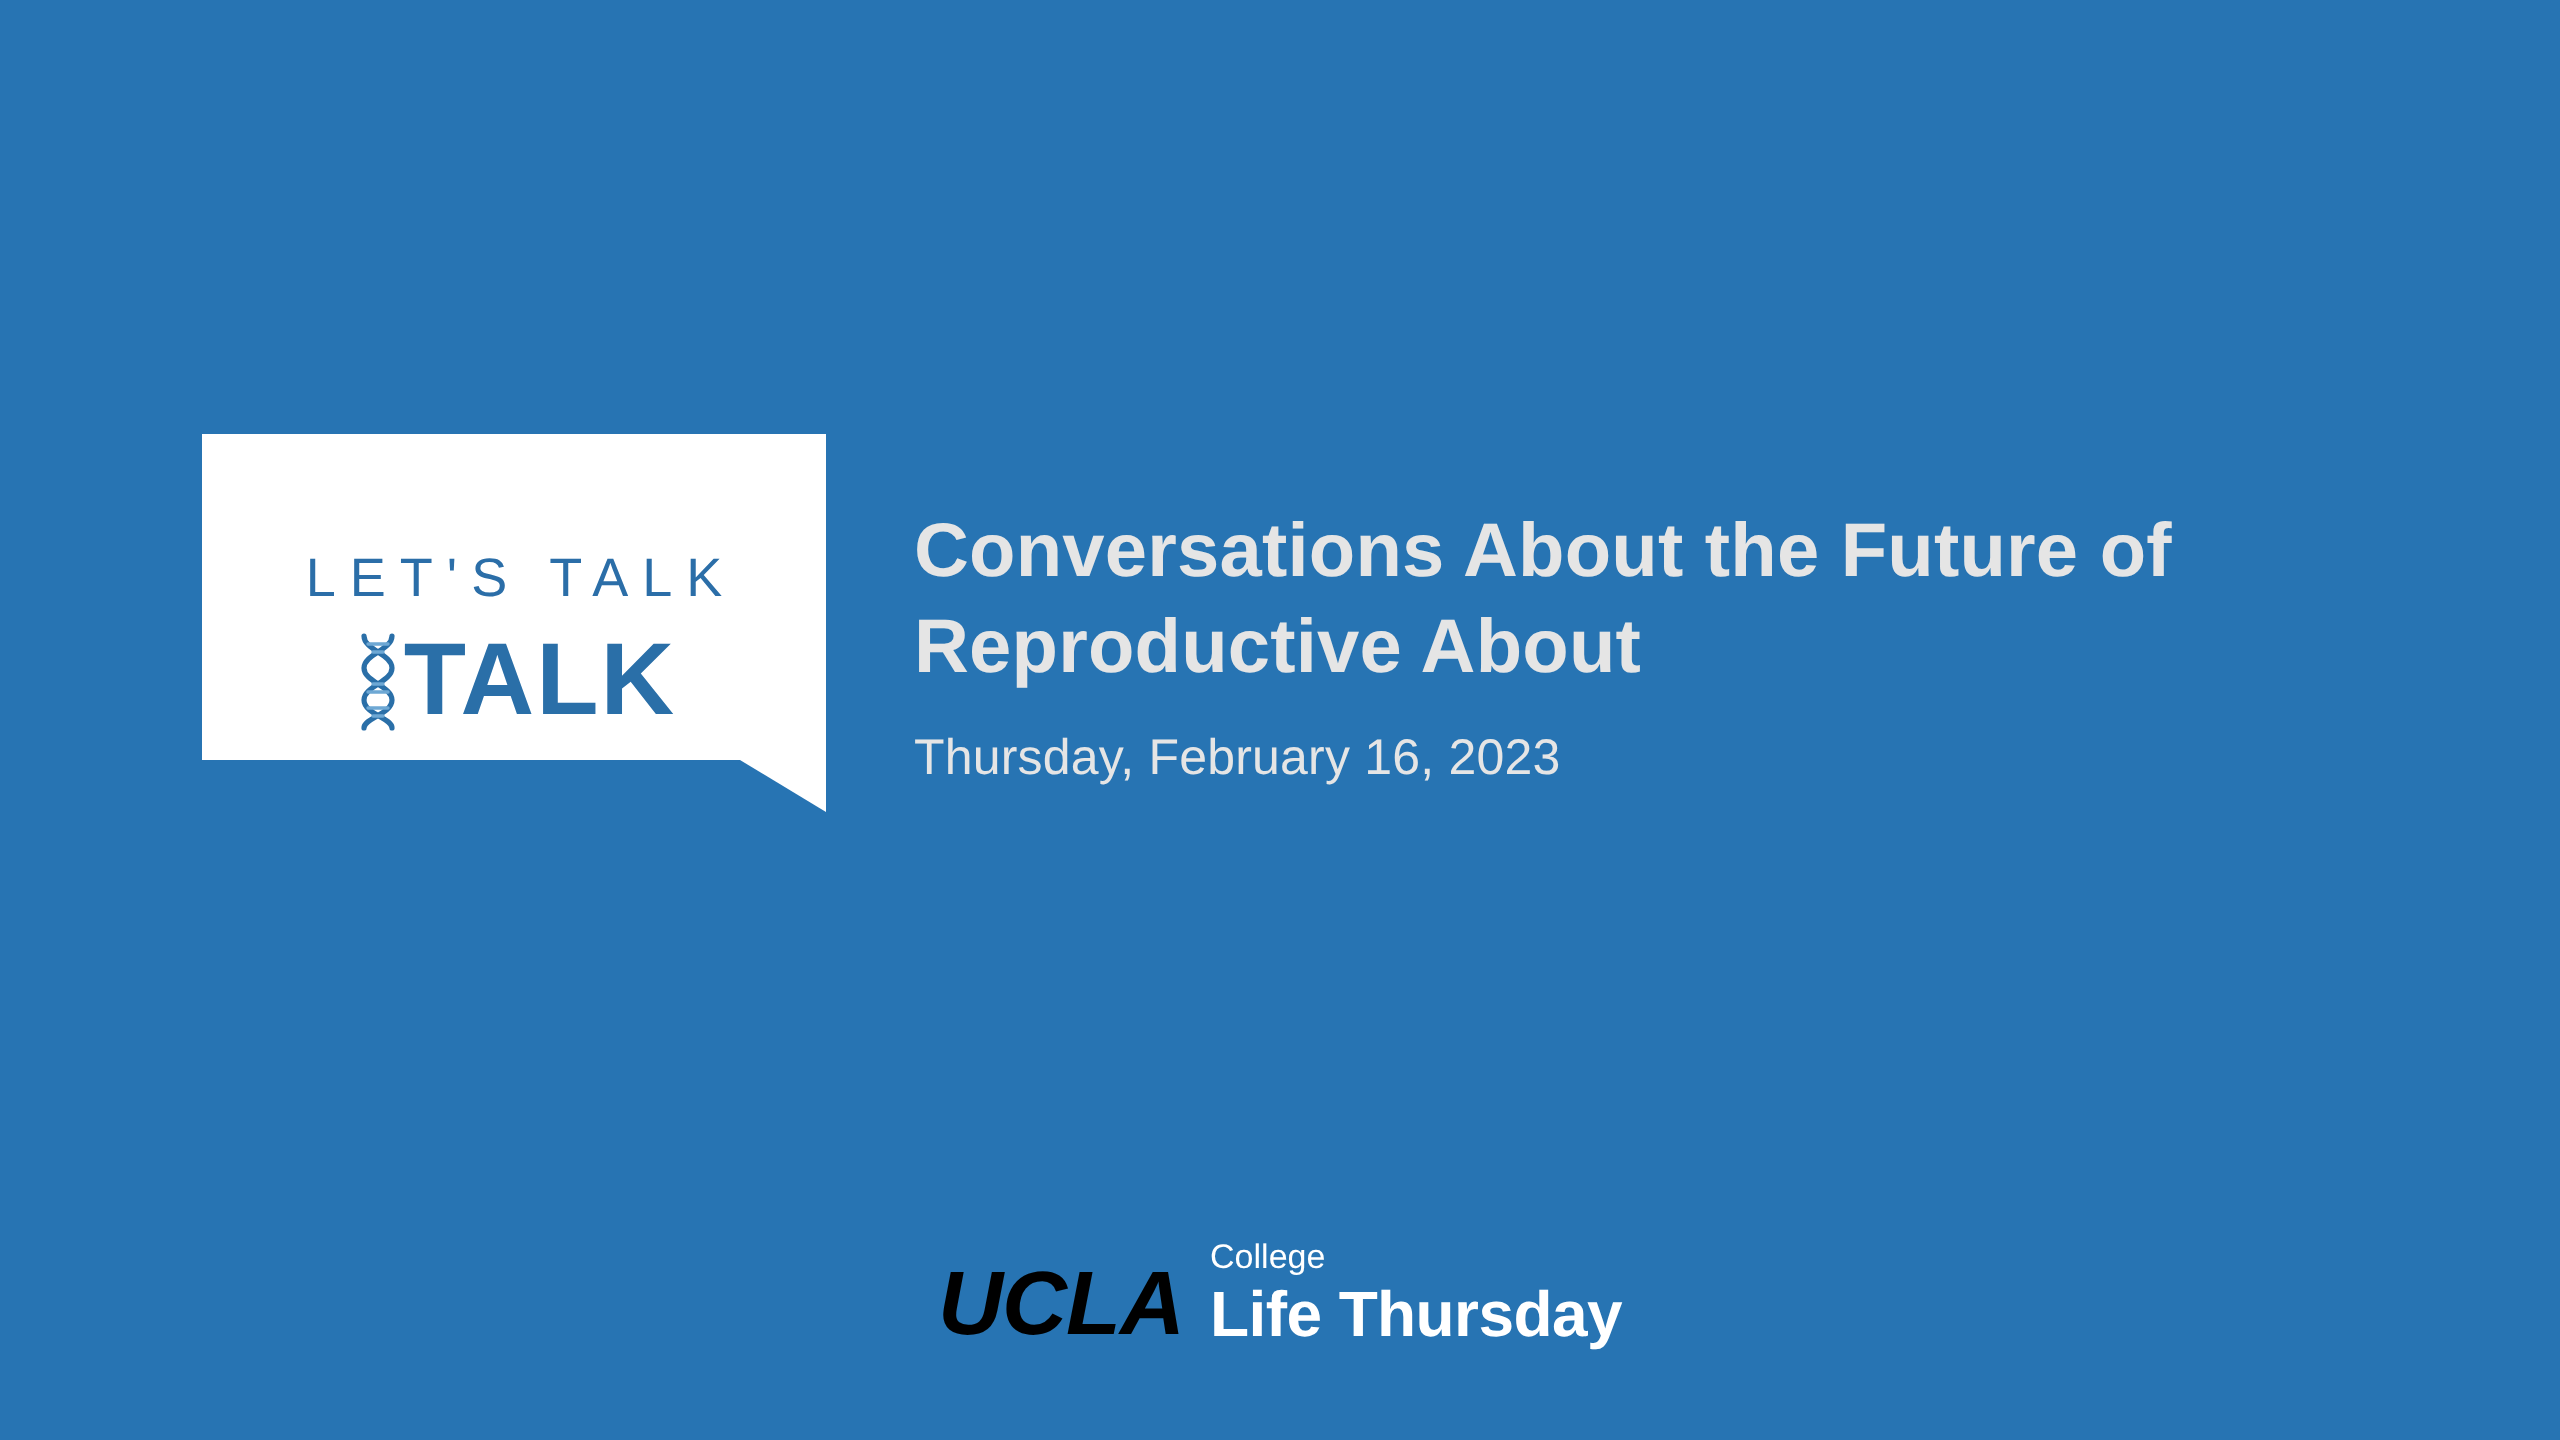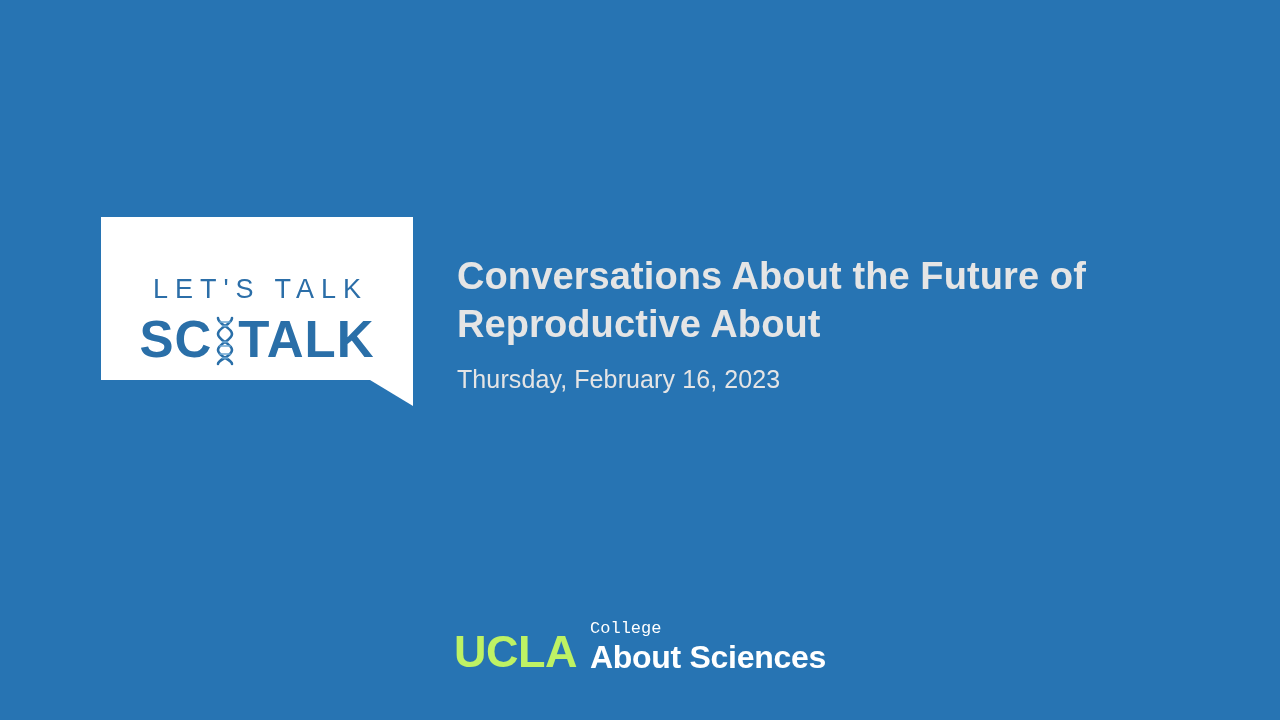--- a/index.html
+++ b/index.html
@@ -126,38 +126,39 @@
   .ucla-logo {
     position: absolute;
     left: 0;
     top: 620px;
     width: 1280px;
     display: flex;
     align-items: flex-start;
     justify-content: center;
   }
   .ucla-wordmark {
-    color: #bef264;
+    color: #000000;
     font-family: "Liberation Sans", sans-serif;
     font-size: 45px;
     font-weight: bold;
     line-height: 1;
     letter-spacing: -0.5px;
     position: relative;
     top: 9px;
+    font-style: italic;
   }
   .ucla-unit {
     margin-left: 13px;
     display: flex;
     flex-direction: column;
     align-items: flex-start;
   }
   .ucla-college {
     color: #ffffff;
-    font-family: Liberation Mono, monospace;
+    font-family: Liberation Sans, sans-serif;
     font-size: 17px;
     font-weight: normal;
     line-height: 1;
     letter-spacing: 0px;
   }
   .ucla-dept {
     color: #ffffff;
     font-family: "Liberation Sans", sans-serif;
     font-size: 32px;
     font-weight: bold;
@@ -175,21 +176,20 @@
     <div class="logo-bubble-body"></div>
     <div class="logo-bubble-tail">
       <svg width="312" height="28" viewBox="0 0 312 28" xmlns="http://www.w3.org/2000/svg">
         <polygon points="269,0 312,0 312,26" fill="#ffffff"></polygon>
       </svg>
     </div>
 
     <div class="logo-inner">
       <div class="lets-talk">LET'S TALK</div>
       <div class="science-row">
-        <span class="science-part">SC</span>
         <span class="dna-slot">
           <svg width="24" height="50" viewBox="0 0 24 50" xmlns="http://www.w3.org/2000/svg">
             <g fill="none" stroke="#2a6fa8" stroke-width="2.6" stroke-linecap="round">
               <path d="M5,2 C5,9 19,11 19,18 C19,25 5,27 5,34 C5,41 19,43 19,48"></path>
               <path d="M19,2 C19,9 5,11 5,18 C5,25 19,27 19,34 C19,41 5,43 5,48"></path>
             </g>
             <g stroke="#6ea8d4" stroke-width="1.7" stroke-linecap="round">
               <line x1="7" y1="6" x2="17" y2="6"></line>
               <line x1="9.5" y1="10" x2="14.5" y2="10"></line>
               <line x1="9.5" y1="26" x2="14.5" y2="26"></line>
@@ -209,17 +209,17 @@
       <div>Conversations About the Future of</div>
       <div>Reproductive About</div>
     </div>
     <div class="subtitle">Thursday, February 16, 2023</div>
   </div>
 
   <div class="ucla-logo">
     <div class="ucla-wordmark">UCLA</div>
     <div class="ucla-unit">
       <div class="ucla-college">College</div>
-      <div class="ucla-dept">About Sciences</div>
+      <div class="ucla-dept">Life Thursday</div>
     </div>
   </div>
 
 </div>
 
 </body></html>

